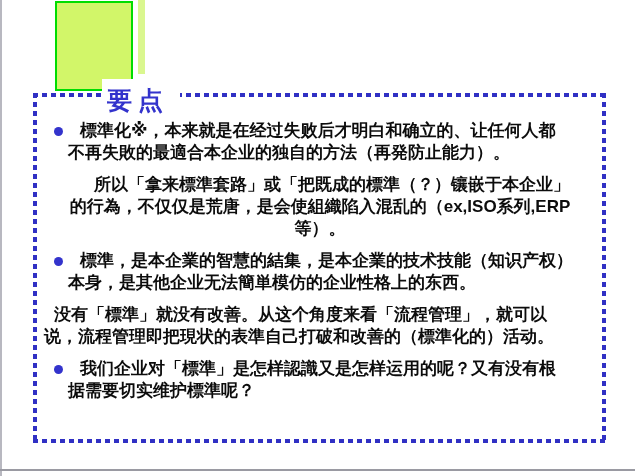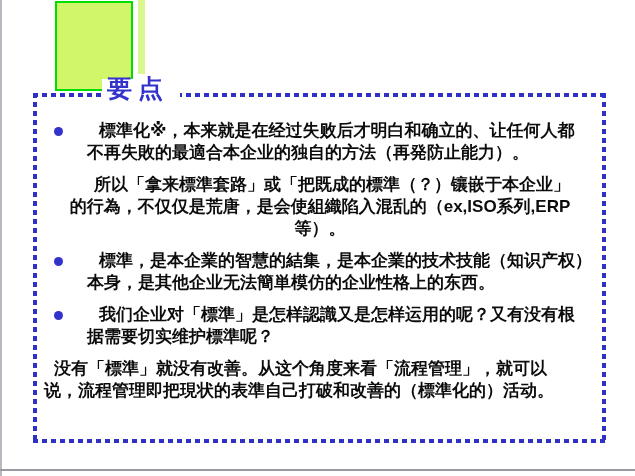--- a/index.html
+++ b/index.html
@@ -42,38 +42,38 @@
   }
   .dash-top { top: 0; }
   .dash-bottom { bottom: 0; }
   .dash-left { left: 0; }
   .dash-right { right: 0; }
   .title-plate {
     position: absolute; left: 102px; top: 79px; width: 78px; height: 36px;
     background: #ffffff;
   }
   .page-title {
-    position: absolute; left: 107px; top: 72px;
+    position: absolute; left: 107px; top: 84px;
     font-size: 25px; font-weight: bold; letter-spacing: 6px;
     color: #3333cc;
     white-space: nowrap;
   }
   .content-inner {
     position: absolute; left: 4px; top: 4px; right: 4px; bottom: 4px;
     padding: 23px 6px 6px 7px;
     box-sizing: border-box;
   }
   .block { margin-bottom: 10px; position: relative; }
   .block .text {
     white-space: pre-line;
     font-size: 17px; line-height: 22px; font-weight: bold;
     color: #0c0c0c;
   }
   .block.bullet { padding-left: 24px; }
-  .block.bullet .text { text-indent: 12px; margin-left: 19px; }
+  .block.bullet .text { text-indent: 12px; }
   .bullet-dot {
     position: absolute; left: 10px; top: 7px;
     width: 9px; height: 9px; border-radius: 50%;
     background: #3333cc;
   }
   .block.para-lg .text { text-indent: 24px; text-align: center; }
   .block.para-sm .text { text-indent: 10px; }
 </style>
 </head>
 <body>
@@ -103,28 +103,28 @@
 的行為，不仅仅是荒唐，是会使組織陷入混乱的（ex,ISO系列,ERP
 等）。</div>
     </div>
 
     <div class="block bullet">
       <span class="bullet-dot"></span>
       <div class="text">標準，是本企業的智慧的結集，是本企業的技术技能（知识产权）
 本身，是其他企业无法簡単模仿的企业性格上的东西。</div>
     </div>
 
+    <div class="block para-sm">
+      <div class="text">没有「標準」就没有改善。从这个角度来看「流程管理」，就可以
+说，流程管理即把現状的表準自己打破和改善的（標準化的）活动。</div>
+    </div>
+
     <div class="block bullet">
       <span class="bullet-dot"></span>
       <div class="text">我们企业对「標準」是怎样認識又是怎样运用的呢？又有没有根
 据需要切实维护標準呢？</div>
-    </div>
-
-    <div class="block para-sm">
-      <div class="text">没有「標準」就没有改善。从这个角度来看「流程管理」，就可以
-说，流程管理即把現状的表準自己打破和改善的（標準化的）活动。</div>
     </div>
 
   </div>
 </div>
 
 <div class="title-plate"></div>
 <div class="page-title">要点</div>
 
 </body></html>

